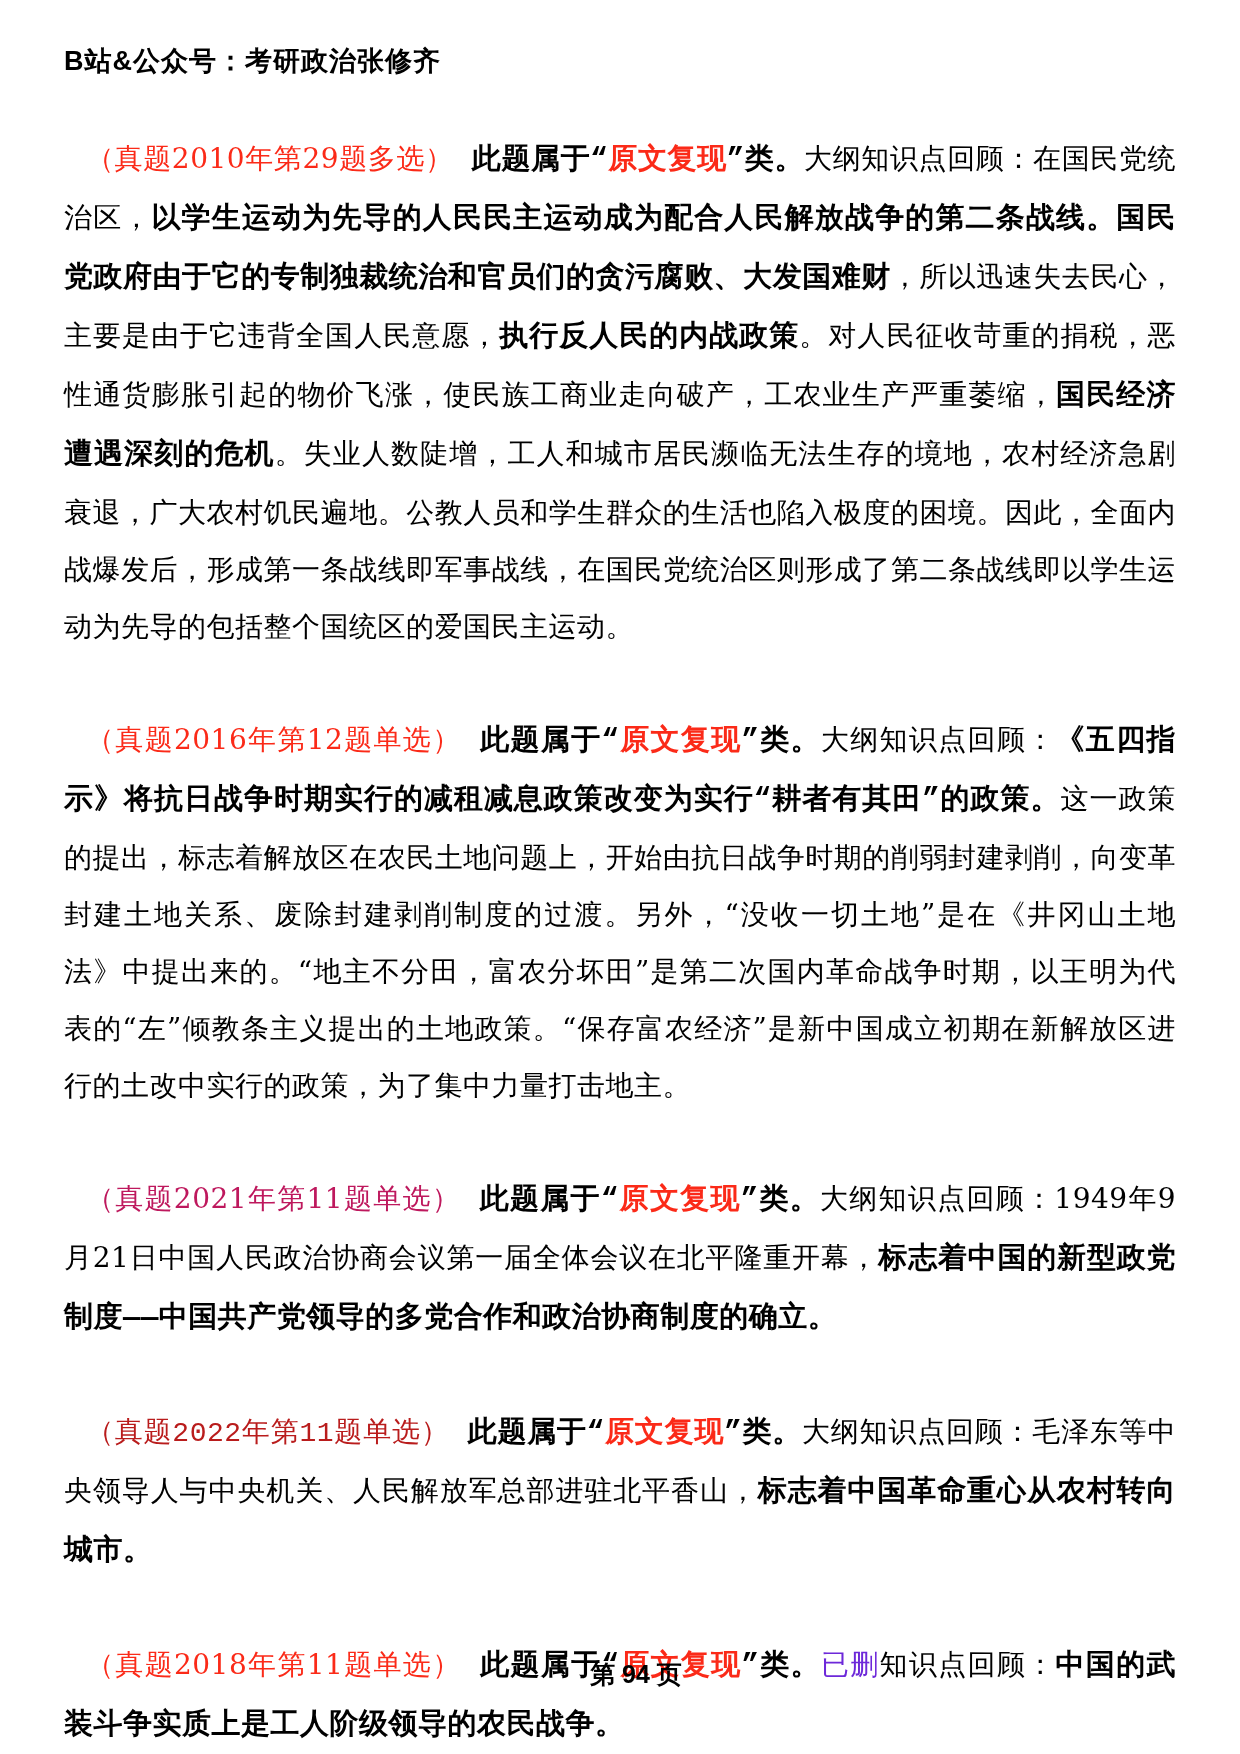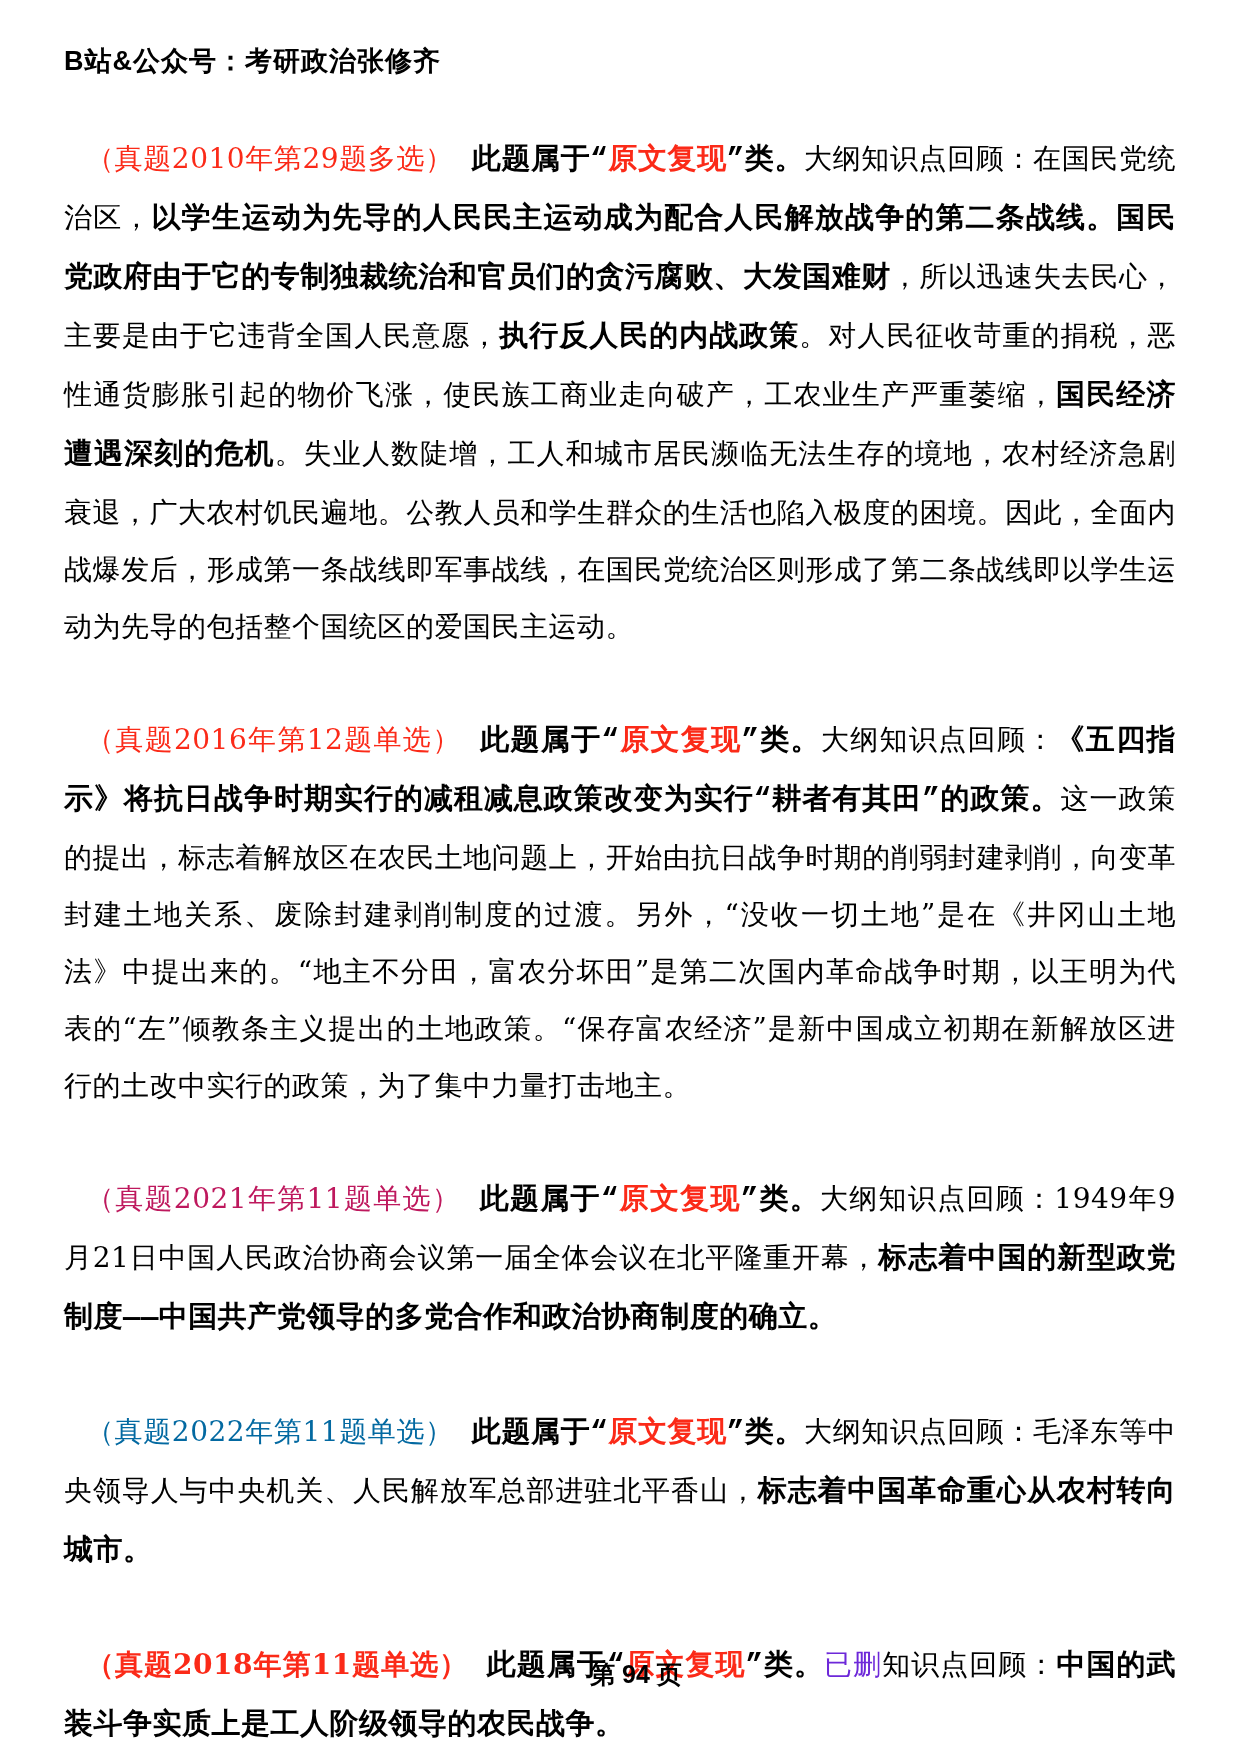--- a/index.html
+++ b/index.html
@@ -60,18 +60,18 @@
 <body>
 
 <div class="page">
   <div class="doc-header">B站&amp;公众号：考研政治张修齐</div>
 
   <div class="doc-body">
 
   <p class="para"><span class="seg-kai" style="color: rgb(251, 42, 24);">（真题2010年第29题多选）</span><span class="seg-bold"> 此题属于“</span><span class="seg-bold" style="color: rgb(251, 42, 24);">原文复现</span><span class="seg-bold">”类。</span><span class="seg-kai">大纲知识点回顾：在国民党统治区，</span><span class="seg-bold">以学生运动为先导的人民民主运动成为配合人民解放战争的第二条战线。国民党政府由于它的专制独裁统治和官员们的贪污腐败、大发国难财</span><span class="seg-kai">，所以迅速失去民心，主要是由于它违背全国人民意愿，</span><span class="seg-bold">执行反人民的内战政策</span><span class="seg-kai">。对人民征收苛重的捐税，恶性通货膨胀引起的物价飞涨，使民族工商业走向破产，工农业生产严重萎缩，</span><span class="seg-bold">国民经济遭遇深刻的危机</span><span class="seg-kai">。失业人数陡增，工人和城市居民濒临无法生存的境地，农村经济急剧衰退，广大农村饥民遍地。公教人员和学生群众的生活也陷入极度的困境。因此，全面内战爆发后，形成第一条战线即军事战线，在国民党统治区则形成了第二条战线即以学生运动为先导的包括整个国统区的爱国民主运动。</span></p>
       <p class="para"><span class="seg-kai" style="color: rgb(251, 42, 24);">（真题2016年第12题单选）</span><span class="seg-bold">  此题属于“</span><span class="seg-bold" style="color: rgb(251, 42, 24);">原文复现</span><span class="seg-bold">”类。</span><span class="seg-kai">大纲知识点回顾：</span><span class="seg-bold">《五四指示》将抗日战争时期实行的减租减息政策改变为实行“耕者有其田”的政策。</span><span class="seg-kai">这一政策的提出，标志着解放区在农民土地问题上，开始由抗日战争时期的削弱封建剥削，向变革封建土地关系、废除封建剥削制度的过渡。另外，“没收一切土地”是在《井冈山土地法》中提出来的。“地主不分田，富农分坏田”是第二次国内革命战争时期，以王明为代表的“左”倾教条主义提出的土地政策。“保存富农经济”是新中国成立初期在新解放区进行的土改中实行的政策，为了集中力量打击地主。</span></p>
       <p class="para"><span class="seg-kai" style="color: #be185d;">（真题2021年第11题单选）</span><span class="seg-bold">  此题属于“</span><span class="seg-bold" style="color: rgb(251, 42, 24);">原文复现</span><span class="seg-bold">”类。</span><span class="seg-kai">大纲知识点回顾：1949年9月21日中国人民政治协商会议第一届全体会议在北平隆重开幕，</span><span class="seg-bold">标志着中国的新型政党制度——中国共产党领导的多党合作和政治协商制度的确立。</span></p>
-      <p class="para"><span class="seg-kai" style="color: #0369a1;">（真题2022年第11题单选）</span><span class="seg-bold"> 此题属于“</span><span class="seg-bold" style="color: rgb(251, 42, 24);">原文复现</span><span class="seg-bold">”类。</span><span class="seg-kai">大纲知识点回顾：毛泽东等中央领导人与中央机关、人民解放军总部进驻北平香山，</span><span class="seg-bold">标志着中国革命重心从农村转向城市。</span></p>
-      <p class="para"><span class="seg-kai" style="color: rgb(251, 42, 24); font-weight: bold;">（真题2018年第11题单选）</span><span class="seg-bold"> 此题属于“</span><span class="seg-bold" style="color: rgb(251, 42, 24);">原文复现</span><span class="seg-bold">”类。</span><span class="seg-kai" style="color: #6d28d9;">已删</span><span class="seg-kai">知识点回顾：</span><span class="seg-bold">中国的武装斗争实质上是工人阶级领导的农民战争。</span></p>
+      <p class="para"><span class="seg-kai" style="color: #b91c1c; font-family: Liberation Mono, monospace;">（真题2022年第11题单选）</span><span class="seg-bold"> 此题属于“</span><span class="seg-bold" style="color: rgb(251, 42, 24);">原文复现</span><span class="seg-bold">”类。</span><span class="seg-kai">大纲知识点回顾：毛泽东等中央领导人与中央机关、人民解放军总部进驻北平香山，</span><span class="seg-bold">标志着中国革命重心从农村转向城市。</span></p>
+      <p class="para"><span class="seg-kai" style="color: rgb(251, 42, 24);">（真题2018年第11题单选）</span><span class="seg-bold"> 此题属于“</span><span class="seg-bold" style="color: rgb(251, 42, 24);">原文复现</span><span class="seg-bold">”类。</span><span class="seg-kai" style="color: #6d28d9;">已删</span><span class="seg-kai">知识点回顾：</span><span class="seg-bold">中国的武装斗争实质上是工人阶级领导的农民战争。</span></p>
     </div>
 
   <div class="doc-footer">第 94 页</div>
 </div>
 
 </body></html>

